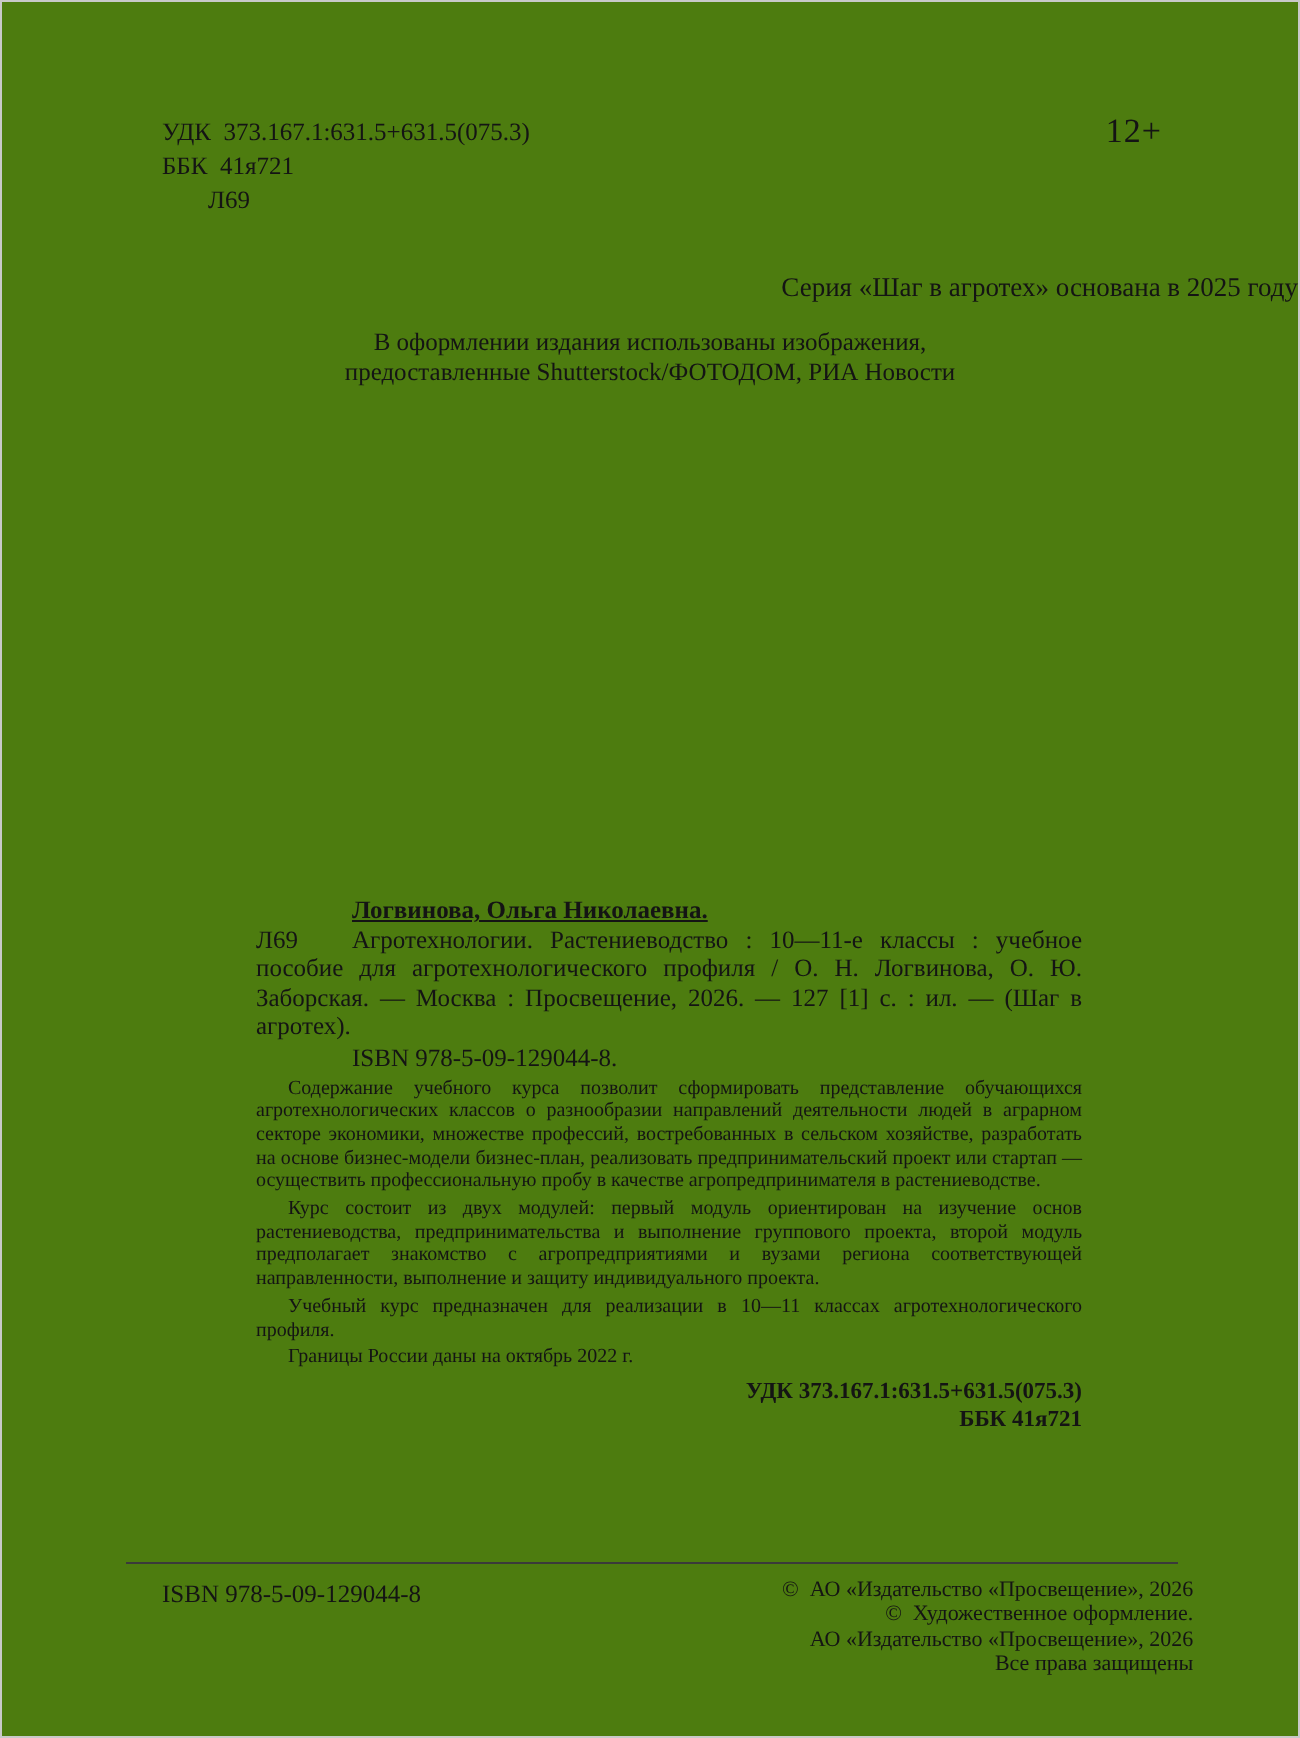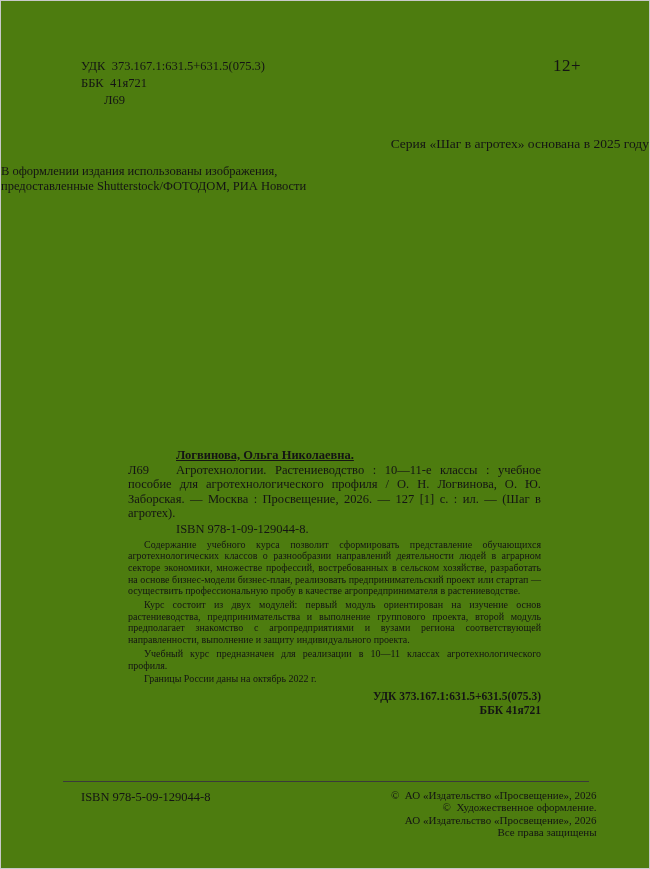--- a/index.html
+++ b/index.html
@@ -43,20 +43,21 @@
     left: 0;
     top: 135px;
     width: 100%;
     text-align: right;
     font-size: 13.5px;
   }
   .series-credit {
     left: 0;
     top: 163px;
     width: 100%;
+    text-align: center;
     font-size: 12.5px;
     line-height: 15px;
   }
 
   
   .bib {
     left: 127px;
     top: 447px;
     width: 413px;
     font-size: 12.5px;
@@ -137,21 +138,21 @@
     <div>В оформлении издания использованы изображения,</div>
     <div>предоставленные Shutterstock/ФОТОДОМ, РИА Новости</div>
   </div>
 
   <div class="abs bib">
     <div class="bib-author">Логвинова, Ольга Николаевна.</div>
     <div class="desc-wrap">
       <span class="desc-code">Л69</span>
       <div class="bib-desc">Агротехнологии. Растениеводство : 10—11-е классы : учебное пособие для агротехнологического профиля / О. Н. Логвинова, О. Ю. Заборская. — Москва : Просвещение, 2026. — 127 [1] с. : ил. — (Шаг в агротех).</div>
     </div>
-    <div class="bib-isbn">ISBN 978-1-09-129044-8.</div>
+    <div class="bib-isbn">ISBN 978-5-09-129044-8.</div>
     <div class="annotation">Содержание учебного курса позволит сформировать представление обучающихся агротехнологических классов о разнообразии направлений деятельности людей в аграрном секторе экономики, множестве профессий, востребованных в сельском хозяйстве, разработать на основе бизнес-модели бизнес-план, реализовать предпринимательский проект или стартап — осуществить профессиональную пробу в качестве агропредпринимателя в растениеводстве.</div>
     <div class="annotation">Курс состоит из двух модулей: первый модуль ориентирован на изучение основ растениеводства, предпринимательства и выполнение группового проекта, второй модуль предполагает знакомство с агропредприятиями и вузами региона соответствующей направленности, выполнение и защиту индивидуального проекта.</div>
     <div class="annotation">Учебный курс предназначен для реализации в 10—11 классах агротехнологического профиля.</div>
     <div class="annotation">Границы России даны на октябрь 2022 г.</div>
     <div class="bib-codes-bold">
       <div>УДК 373.167.1:631.5+631.5(075.3)</div>
       <div>ББК 41я721</div>
     </div>
   </div>
 

